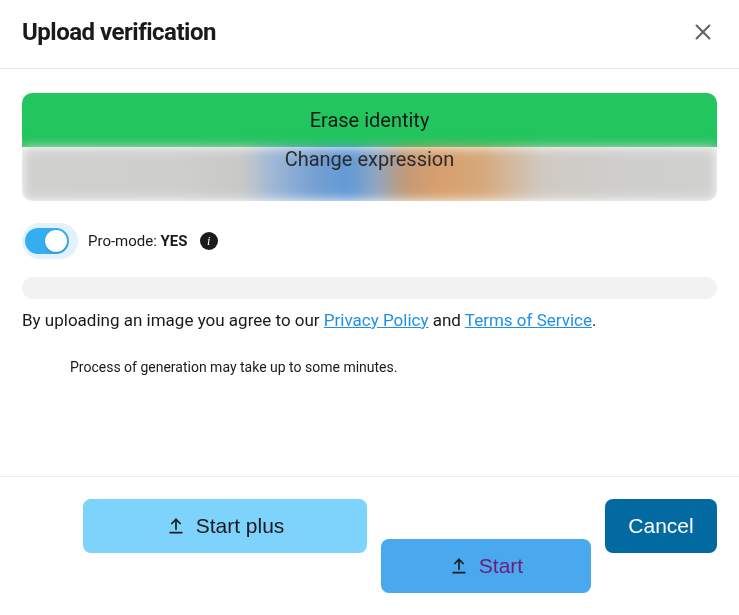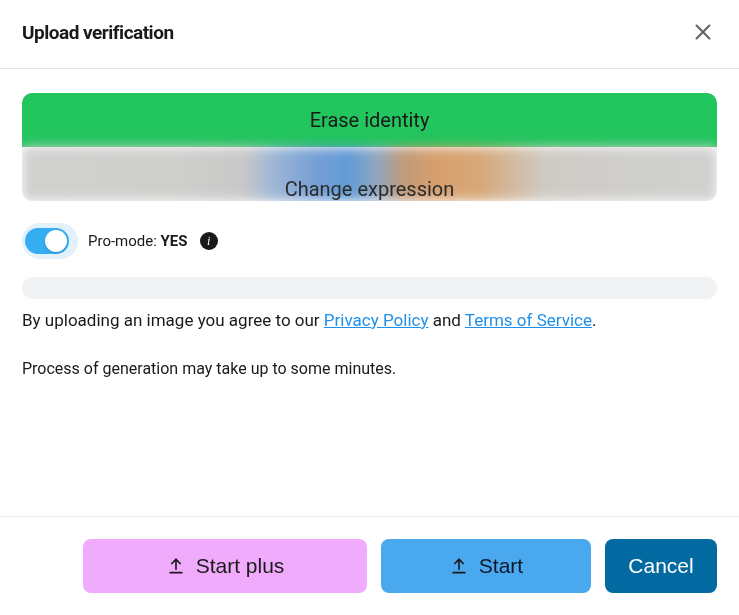--- a/index.html
+++ b/index.html
@@ -1,43 +1,43 @@
 <!DOCTYPE html>
 <html><head>
 <meta charset="utf-8">
 <style>
   * { box-sizing: border-box; margin: 0; padding: 0; }
   html, body { width: 739px; height: 615px; font-family: -apple-system, BlinkMacSystemFont, "Segoe UI", Roboto, Helvetica, Arial, sans-serif; background: #fff; color: #1a1a1a; }
   .modal { width: 739px; height: 615px; display: flex; flex-direction: column; }
   .header { display: flex; align-items: center; justify-content: space-between; padding: 18px 22px 22px 22px; }
-  .title { font-size: 19px; font-weight: 700; letter-spacing: -0.5px; }
+  .title { font-size: 24px; font-weight: 700; letter-spacing: -0.5px; }
   .close { width: 28px; height: 28px; display: flex; align-items: center; justify-content: center; cursor: pointer; color: #666; }
   .divider { height: 1px; background: #e5e5e5; width: 100%; }
   .body { padding: 24px 22px 0 22px; flex: 1; }
   .seg { width: 100%; border-radius: 10px; overflow: hidden; }
   .seg-top { background: #22c55e; height: 54px; display: flex; align-items: center; justify-content: center; font-size: 20px; color: #1a1a1a; }
-  .seg-bottom { height: 54px; position: relative; display: flex; align-items: flex-end; justify-content: center; font-size: 20px; color: #2b2b2b; }
+  .seg-bottom { height: 54px; position: relative; display: flex; align-items: flex-start; justify-content: center; font-size: 20px; color: #2b2b2b; }
   .seg-bottom-bg { position: absolute; inset: 0; background: linear-gradient(90deg, #d0d0cf 0%, #cfcfce 22%, #c8c8c7 32%, #9fb7d6 36%, #76a0d3 42%, #619ad6 47%, #8fa7c2 51%, #c29a77 55%, #d8a06d 60%, #d6a87a 66%, #cfcac3 75%, #cfcfce 88%, #d0d0cf 100%); filter: blur(6px); }
   .seg-bottom-label { position: relative; z-index: 1; }
   .toggle-row { display: flex; align-items: center; gap: 10px; margin-top: 22px; }
   .toggle-wrap { width: 56px; height: 36px; border-radius: 18px; background: #e2f1fb; display: flex; align-items: center; padding: 3px; }
   .toggle { width: 44px; height: 26px; border-radius: 13px; background: #34aef0; position: relative; cursor: pointer; }
   .knob { position: absolute; right: 2px; top: 2px; width: 22px; height: 22px; border-radius: 50%; background: #fff; box-shadow: 0 1px 2px rgba(0,0,0,0.2); }
   .pro-label { font-size: 15px; }
   .pro-value { font-weight: 700; }
   .info { width: 18px; height: 18px; border-radius: 50%; background: #1a1a1a; color: #fff; display: inline-flex; align-items: center; justify-content: center; font-size: 12px; font-style: italic; font-family: Georgia, serif; margin-left: 2px; cursor: pointer; }
   .thinbar { margin-top: 18px; height: 22px; width: 100%; border-radius: 11px; background: #f1f2f3; }
   .agree { margin-top: 8px; font-size: 17px; line-height: 1.55; color: #1a1a1a; }
   .agree a { color: #1f8fe8; text-decoration: underline; }
-  .note { margin-top: 26px; font-size: 16px; }
+  .note { margin-top: 26px; font-size: 14px; margin-left: 48px; }
   .footer { padding: 22px 22px; display: flex; gap: 14px; justify-content: flex-end; border-top: 1px solid #ececec; }
   .btn { height: 54px; border-radius: 8px; display: inline-flex; align-items: center; justify-content: center; gap: 10px; font-size: 21px; font-weight: 500; cursor: pointer; border: none; }
   .btn svg { flex-shrink: 0; }
-  .btn-plus { background: #f0abfc; color: #1a1a1a; flex: 0 0 284px; }
-  .btn-start { background: #4aa8ee; color: #0f172a; flex: 0 0 210px; }
+  .btn-plus { background: #7dd3fc; color: #1a1a1a; flex: 0 0 284px; }
+  .btn-start { background: #4aa8ee; color: #701a75; flex: 0 0 210px; margin-top: 40px; }
   .btn-cancel { background: #0369a1; color: #fff; flex: 0 0 112px; }
 </style>
 </head>
 <body>
 
 <div class="modal">
 
   <div class="header">
     <div class="title">Upload verification</div>
     <div class="close">

